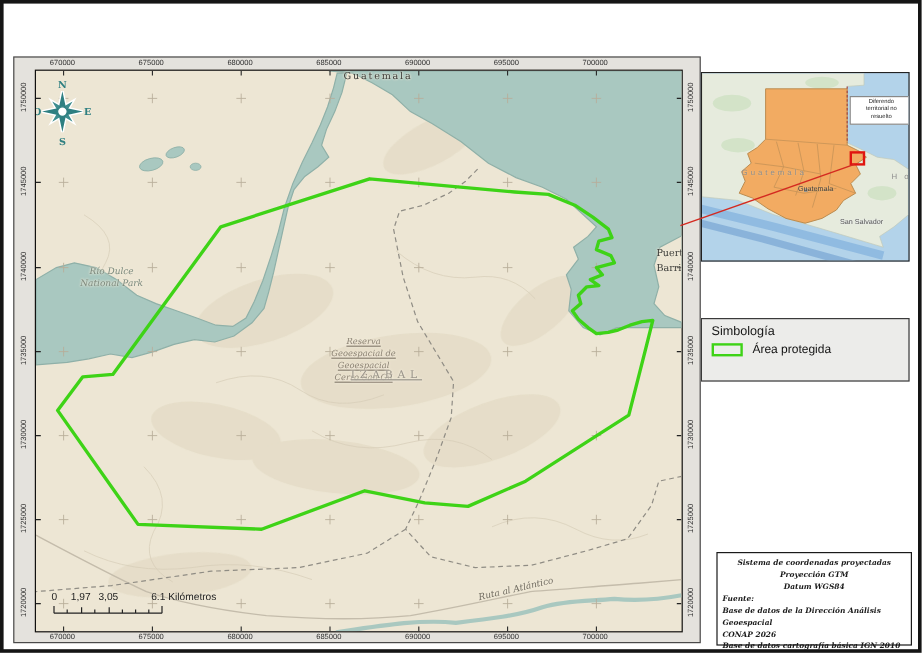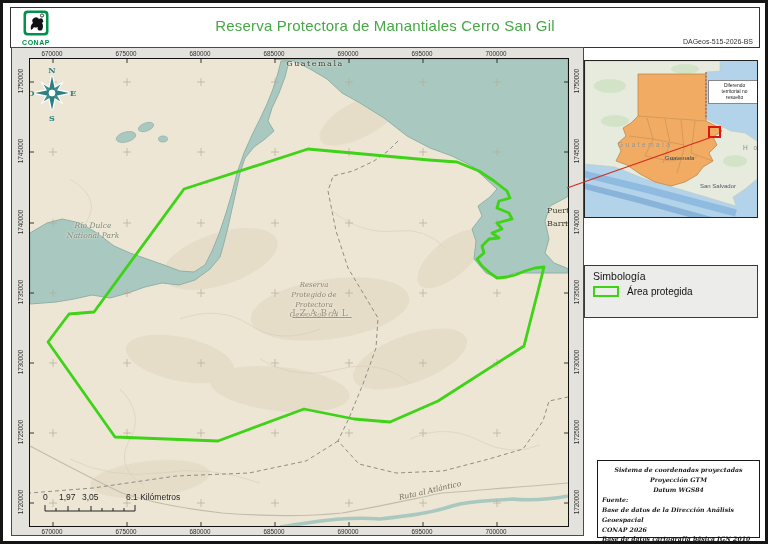--- a/index.html
+++ b/index.html
@@ -48,33 +48,20 @@
   .info-box{position:absolute;left:597px;top:460px;width:163px;height:78px;border:1.5px solid #1a1a1a;background:#fff;
             box-sizing:border-box;font-family:"DejaVu Serif","Liberation Serif",serif;font-style:italic;font-weight:bold;
             font-size:6.2px;color:#1a1a1a;line-height:1.6;padding:4px 4px 0 4px;}
   .info-box .c{text-align:center;}
 </style>
 </head>
 <body>
 
 <div class="page">
 
-  <div class="header">
-    <div class="logo">
-      <svg width="26" height="26" viewBox="0 0 26 26">
-        <rect x="0.5" y="0.5" width="25" height="25" rx="4" fill="#00924a"></rect>
-        <rect x="3" y="3" width="20" height="20" rx="2.5" fill="#ffffff"></rect>
-        <path d="M8,20 q-1,-5 2,-7 q-2,-3 1,-5 q3,-2 5,1 q3,-2 4,1 q1,2 -1,3 q2,3 0,7 q-2,1 -4,0 q-1,-2 0,-3 q-3,1 -4,0 q-1,2 -3,3 Z" fill="#111"></path>
-        <circle cx="19" cy="5.5" r="1.6" fill="none" stroke="#111" stroke-width="0.8"></circle>
-      </svg>
-      <div class="logo-text">CONAP</div>
-    </div>
-    <div class="title">Reserva Protectora de Manantiales Cerro San Gil</div>
-    <div class="doc-code">DAGeos-515-2026-BS</div>
-  </div>
 
   <div class="map-block">
     <div id="axisLayer">
         <span class="axlab" style="left: 40px; top: 5px; transform: translate(-50%, -50%);">670000</span>
         <span class="axlab" style="left: 40px; top: 483px; transform: translate(-50%, -50%);">670000</span>
         <span class="axlab" style="left: 114px; top: 5px; transform: translate(-50%, -50%);">675000</span>
         <span class="axlab" style="left: 114px; top: 483px; transform: translate(-50%, -50%);">675000</span>
         <span class="axlab" style="left: 188px; top: 5px; transform: translate(-50%, -50%);">680000</span>
         <span class="axlab" style="left: 188px; top: 483px; transform: translate(-50%, -50%);">680000</span>
         <span class="axlab" style="left: 262px; top: 5px; transform: translate(-50%, -50%);">685000</span>
@@ -170,24 +157,24 @@
           <path d="M15,452 H105 M15,446 V452 M105,446 V452 M26,449 V452 M38,447 V452 M49,449 V452 M61,447 V452 M72,449 V452 M83,449 V452 M94,449 V452" fill="none"></path>
         </g>
       </svg>
 
       
       <div class="maplabel town" style="left:240px;top:1px;width:90px;font-size:8px;letter-spacing:1.5px;">Guatemala</div>
       <div class="maplabel lab-green" style="left:23px;top:163px;width:80px;font-size:7.5px;">
         <div>Río Dulce</div>
         <div style="margin-top:2px">National Park</div>
       </div>
-      <div class="maplabel" style="left:244px;top:223px;width:80px;font-size:7px;">
+      <div class="maplabel" style="left:233px;top:223px;width:80px;font-size:7px;text-decoration:underline;">
         <div>Reserva</div>
-        <div style="margin-top:3px">Protegido de</div>
-        <div style="margin-top:3px">Protectora</div>
+        <div style="margin-top:3px">Geoespacial de</div>
+        <div style="margin-top:3px">Geoespacial</div>
         <div style="margin-top:3px">Cerro San Gil</div>
       </div>
       <div class="maplabel izabal" style="left:252px;top:250px;width:80px;text-decoration:underline;">IZABAL</div>
       <div class="maplabel town" style="left:517px;top:148px;font-size:8px;text-align:left;">
         <div>Puerto</div>
         <div style="margin-top:5px">Barrios</div>
       </div>
       <div class="maplabel" style="left:365px;top:428px;width:70px;font-size:7.5px;color:#6f6a5f;transform:rotate(-13deg);">Ruta al Atlántico</div>
 
       

